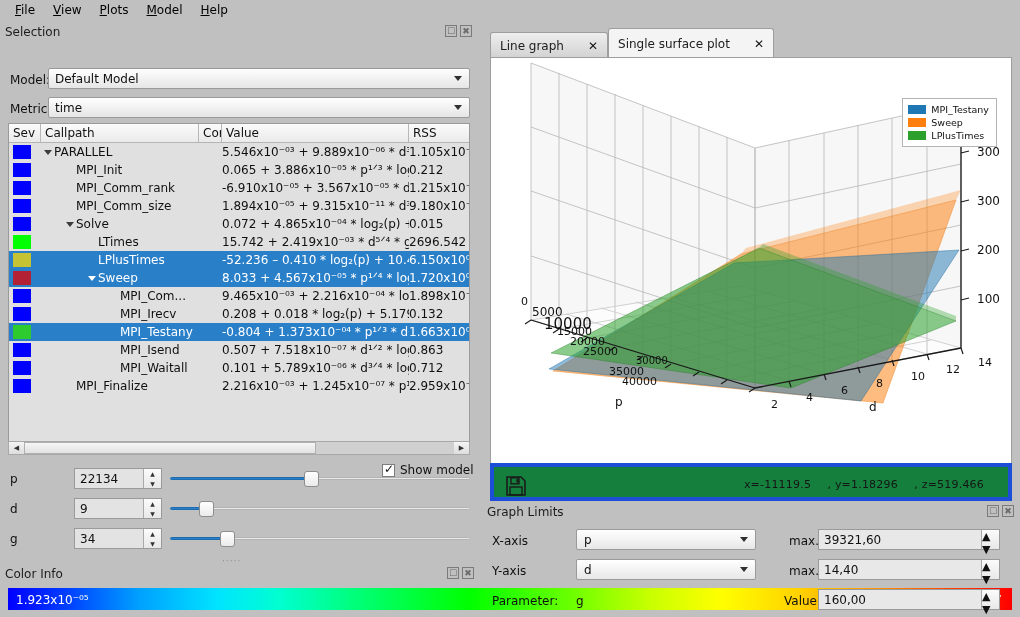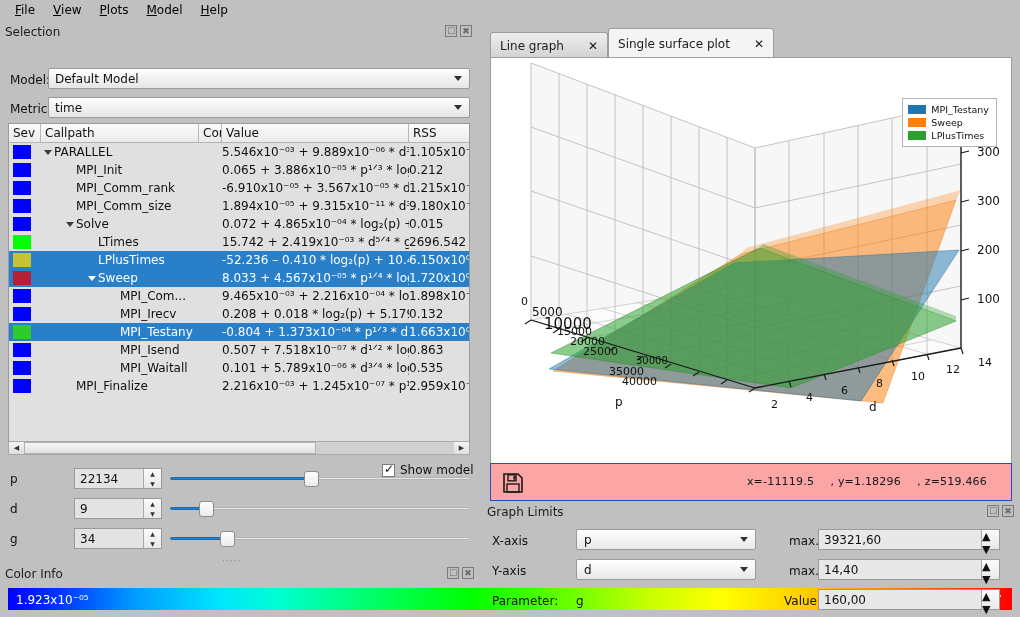--- a/index.html
+++ b/index.html
@@ -91,21 +91,21 @@
   #plotpanel{position:absolute;left:482px;top:20px;width:538px;height:470px;}
   .tabstrip{position:absolute;left:8px;top:8px;height:30px;display:flex;align-items:flex-end;}
   .tab{height:26px;box-sizing:border-box;display:flex;align-items:center;gap:24px;
     padding:0 9px;font-size:12px;border:1px solid #9e9e9e;border-bottom:none;
     border-radius:3px 3px 0 0;background:linear-gradient(#eeeeee,#d2d2d2);color:#202020;cursor:pointer;}
   .tab.active{background:#f4f4f4;height:30px;border-color:#9e9e9e;}
   .tab .x{font-weight:bold;font-size:12px;color:#151515;}
   #plotcanvas{position:absolute;left:8px;top:37px;width:522px;height:410px;
     background:#ffffff;border:1px solid #9e9e9e;box-sizing:border-box;overflow:hidden;}
   #statusbar{position:absolute;left:8px;top:443px;width:522px;height:38px;
-    background:#fca5a5;border:1px solid #1d4ed8;box-sizing:border-box;}
+    background:#15803d;border:4px solid #1d4ed8;box-sizing:border-box;}
   .coords{position:absolute;right:24px;top:11px;font-size:11px;color:#151515;letter-spacing:.2px;}
   .savebtn{position:absolute;left:11px;top:8px;width:22px;height:22px;cursor:pointer;}
 
   
   #legend{position:absolute;right:14px;top:40px;background:#fff;border:1px solid #b4b4b4;
     padding:4px 7px 4px 5px;font-size:9.5px;}
   #legend .lg{display:flex;align-items:center;gap:5px;height:13px;}
   #legend .sw{width:18px;height:9px;}
 
   
@@ -322,21 +322,21 @@
             <div class="c-sev">
               <div class="sev" style="background: rgb(0, 0, 255);"></div>
             </div>
             <div class="c-path">
               <span style="display: inline-block; flex: 0 0 66px; width: 66px;"></span>
               <span class="twisty"></span>
               <span>MPI_Waitall</span>
             </div>
             <div class="c-cor"></div>
             <div class="c-val">0.101 + 5.789x10⁻⁰⁶ * d³ᐟ⁴ * log₂(d...</div>
-            <div class="c-rss">0.535</div>
+            <div class="c-rss">0.712</div>
           </div>
           <div class="trow">
             <div class="c-sev">
               <div class="sev" style="background: rgb(0, 0, 255);"></div>
             </div>
             <div class="c-path">
               <span style="display: inline-block; flex: 0 0 22px; width: 22px;"></span>
               <span class="twisty"></span>
               <span>MPI_Finalize</span>
             </div>

